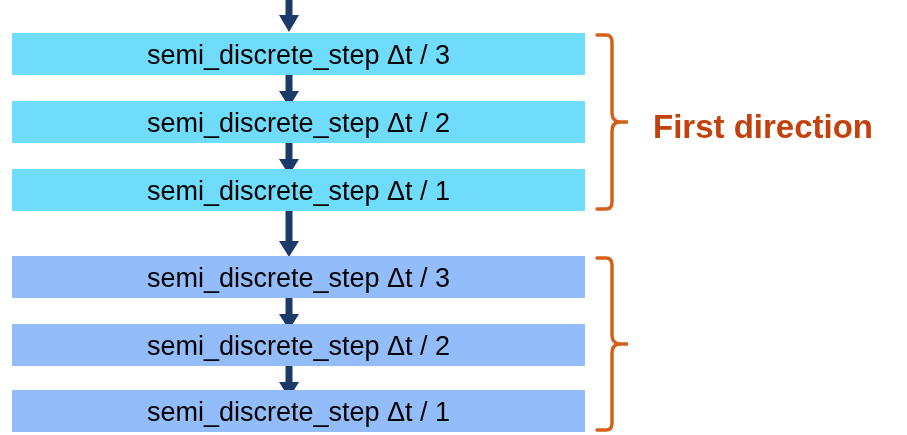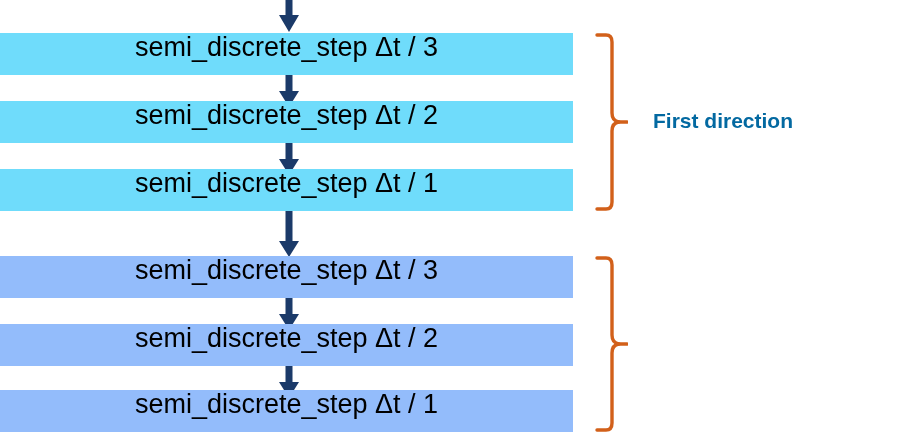--- a/index.html
+++ b/index.html
@@ -14,24 +14,25 @@
     position: relative;
     width: 907px;
     height: 435px;
     background: #ffffff;
     overflow: hidden;
   }
 
   
   .step-bar {
     position: absolute;
-    left: 0;
+    left: 12px;
     width: 573px;
     height: 42px;
     display: flex;
+    align-items: center;
     justify-content: center;
   }
   .step-bar.cyan  { background: #6fdcfb; }
   .step-bar.peri  { background: #93bcfb; }
 
   .step-label {
     font-family: "Liberation Sans", sans-serif;
     font-size: 27px;
     font-weight: 400;
     color: #000000;
@@ -56,23 +57,23 @@
     position: absolute;
     left: 594px;
     width: 34px;
   }
   .bracket svg { display: block; }
 
   
   .dir-label {
     position: absolute;
     font-family: "Liberation Sans", sans-serif;
-    font-size: 21px;
+    font-size: 33px;
     font-weight: bold;
-    color: #0369a1;
+    color: #c2410c;
     white-space: nowrap;
     line-height: 1;
   }
 </style>
 </head>
 <body>
 
 <div id="canvas">
 
   <div class="arrow" style="top:-14px; height:47px;">

